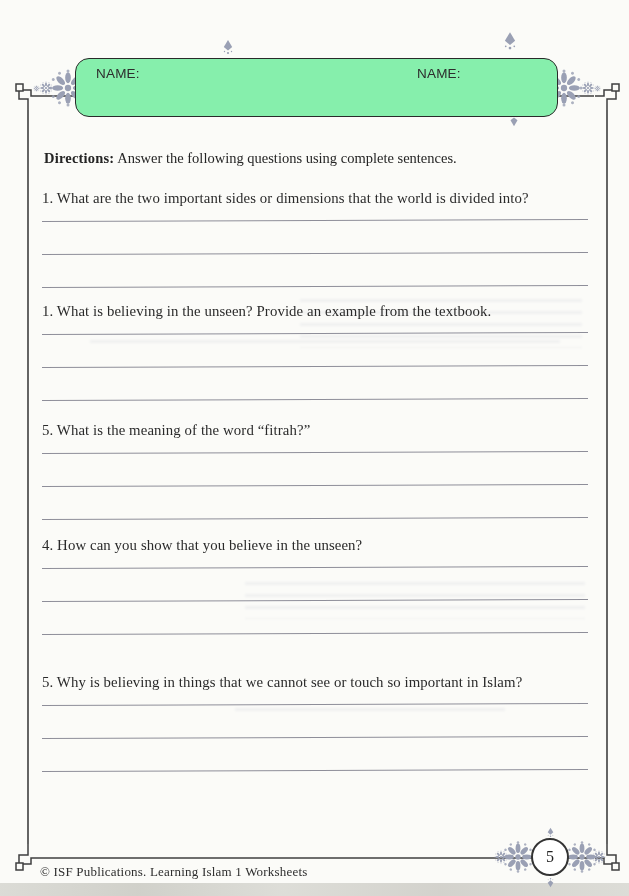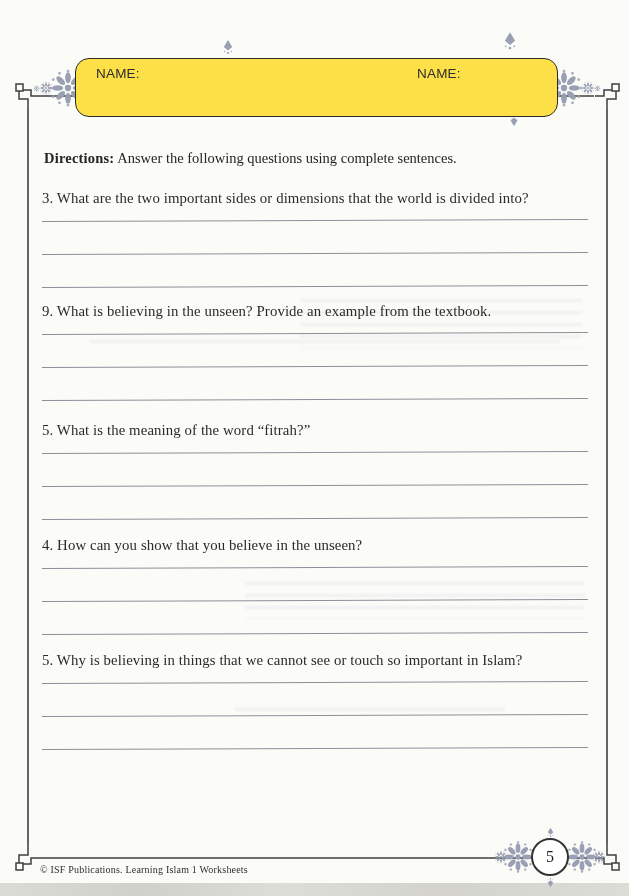--- a/index.html
+++ b/index.html
@@ -8,21 +8,21 @@
     background:#fbfbf8;
     font-family:"Liberation Sans",sans-serif;
     color:#2b2b2b;
   }
   
   .frame-svg{position:absolute;left:0;top:0;z-index:1;}
 
   
   .header-box{
     position:absolute;left:75px;top:58px;width:483px;height:59px;
-    background:#fde047;border:1.7px solid #2a2a2a;border-radius:14px;
+    background:#86efac;border:1.7px solid #2a2a2a;border-radius:14px;
     z-index:2;box-sizing:border-box;overflow:hidden;
   }
   .hdr-row1{position:relative;height:27px;}
   .hdr-row2{position:relative;height:29px;border-top:2.6px solid #1d1d1d;}
   .hdr-label{position:absolute;top:50%;transform:translateY(-50%);
     font-size:13.5px;color:#2d2d2d;letter-spacing:.2px;white-space:nowrap;}
   .name-lab{left:20px;}
   .date-lab{left:341px;}
   .grade-wrap{left:20px;font-weight:bold;}
   .grade-wrap .word{font-weight:normal;margin-left:3px;}
@@ -41,38 +41,38 @@
 
   
   .exercise-head{position:absolute;left:44px;top:134px;z-index:2;width:547px;}
   .ex-title{font-weight:bold;font-size:15.5px;letter-spacing:.2px;color:#1e1e1e;}
   .ex-sub{font-family:"Liberation Serif",serif;font-size:15px;margin-left:7px;color:#242424;}
   .directions{margin-top:16px;font-family:"Liberation Serif",serif;font-size:14.5px;color:#242424;}
   .directions b{letter-spacing:.2px;}
 
   
   .question{position:absolute;left:42px;width:547px;z-index:2;}
-  .q1{top:189px}.q2{top:302px}.q3{top:421px}.q4{top:536px}.q5{top:651px}
+  .q1{top:189px}.q2{top:302px}.q3{top:421px}.q4{top:536px}.q5{top:673px}
   .qtext{margin:0;font-family:"Liberation Serif",serif;font-size:14.8px;
     line-height:1.3;color:#2a2a2a;letter-spacing:.1px;}
   .answer-line{position:absolute;left:0;right:1px;height:0;
     border-bottom:1.4px solid #8e8e99;transform:rotate(-0.22deg);}
   .al1{top:31px}.al2{top:64px}.al3{top:97px}
 
   
   .ghost{position:absolute;z-index:1;opacity:.5;filter:blur(1.3px);
     background:repeating-linear-gradient(180deg,transparent 0 9px,rgba(105,112,150,.15) 9px 12px);}
   .ghost1{left:300px;top:290px;width:282px;height:58px;}
   .ghost2{left:90px;top:331px;width:470px;height:14px;}
   .ghost3{left:245px;top:573px;width:340px;height:46px;}
   .ghost4{left:235px;top:699px;width:270px;height:14px;}
 
   
   .copyright{position:absolute;left:40px;top:864px;z-index:2;
-    font-family:"Liberation Serif",serif;font-size:10px;color:#2e2e2e;letter-spacing:.2px;}
+    font-family:"Liberation Serif",serif;font-size:13px;color:#2e2e2e;letter-spacing:.2px;}
   .page-circle{
     position:absolute;left:531px;top:838px;width:38px;height:38px;z-index:3;
     background:#ffffff;border:2px solid #333333;border-radius:50%;
     display:flex;align-items:center;justify-content:center;box-sizing:border-box;
     font-family:"Liberation Serif",serif;font-size:16px;color:#222222;
   }
   .scan-edge{position:absolute;left:0;bottom:0;width:100%;height:13px;z-index:0;
     background:linear-gradient(90deg,#d6d6d0 0%,#c9c9c2 22%,#d8d8d2 45%,#cccbc5 70%,#d7d7d1 100%);
     opacity:.85;}
 </style>
@@ -183,28 +183,28 @@
   </div>
 </div>
 
 <div class="exercise-head">
   <div class="directions">
     <b>Directions:</b><span> Answer the following questions using complete sentences.</span>
   </div>
 </div>
 
 <div class="question q1">
-  <p class="qtext">3. What are the two important sides or dimensions that the world is divided into?</p>
+  <p class="qtext">1. What are the two important sides or dimensions that the world is divided into?</p>
   <div class="answer-line al1"></div>
   <div class="answer-line al2"></div>
   <div class="answer-line al3"></div>
 </div>
 
 <div class="question q2">
-  <p class="qtext">9. What is believing in the unseen? Provide an example from the textbook.</p>
+  <p class="qtext">1. What is believing in the unseen? Provide an example from the textbook.</p>
   <div class="answer-line al1"></div>
   <div class="answer-line al2"></div>
   <div class="answer-line al3"></div>
 </div>
 
 <div class="question q3">
   <p class="qtext">5. What is the meaning of the word “fitrah?”</p>
   <div class="answer-line al1"></div>
   <div class="answer-line al2"></div>
   <div class="answer-line al3"></div>

